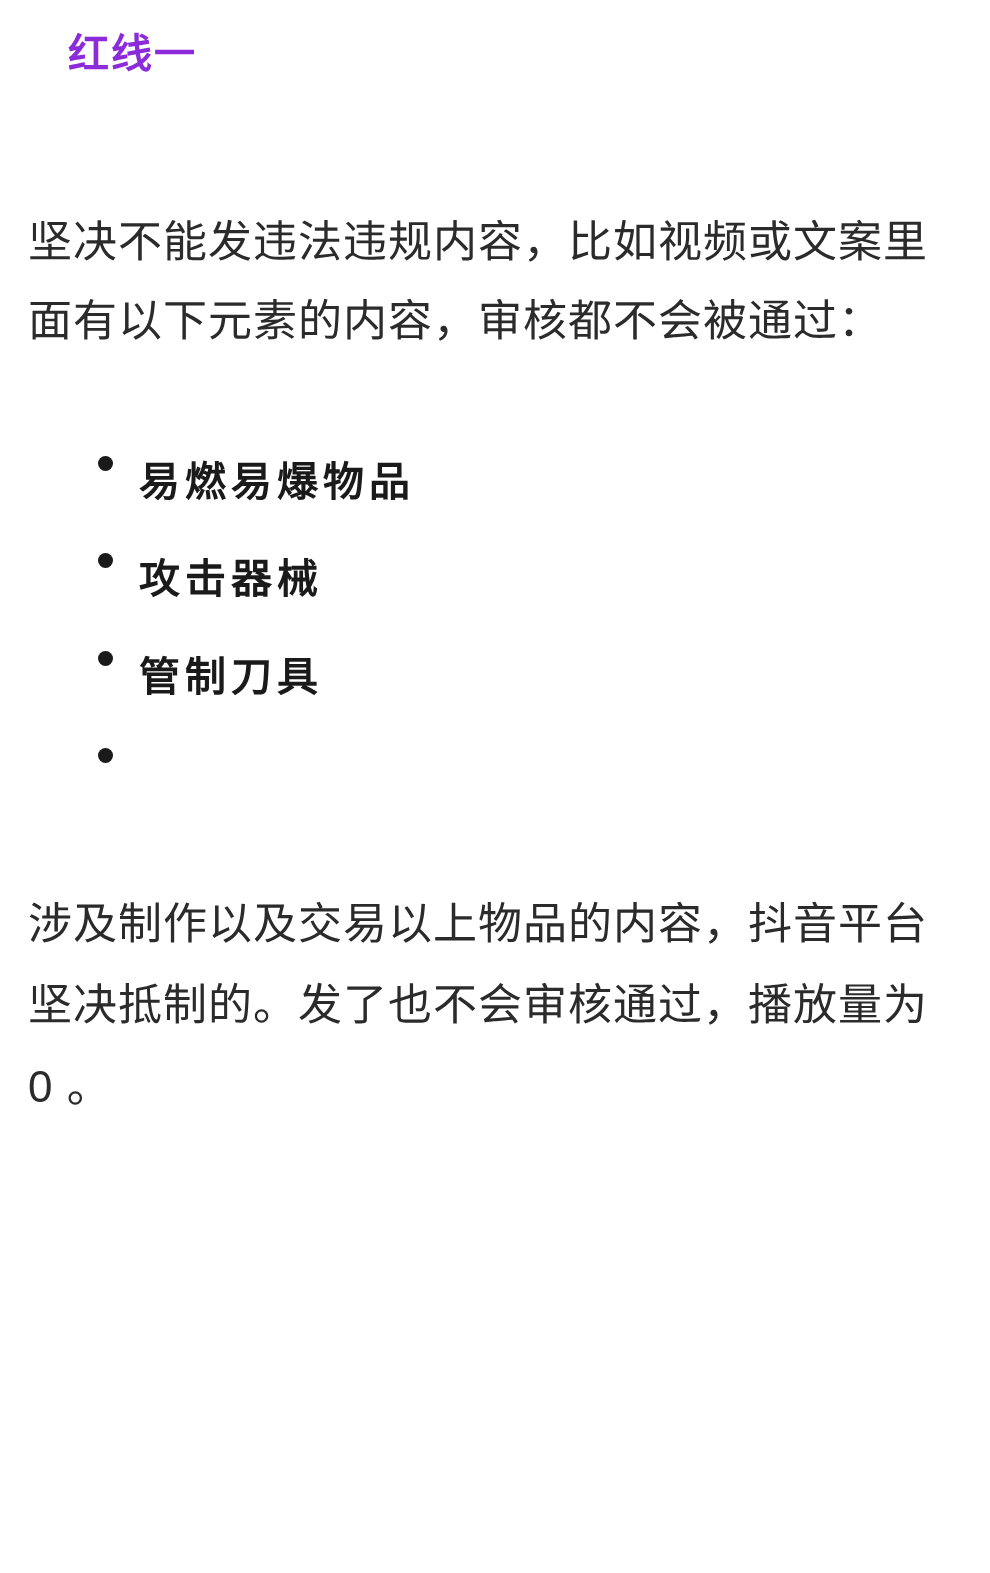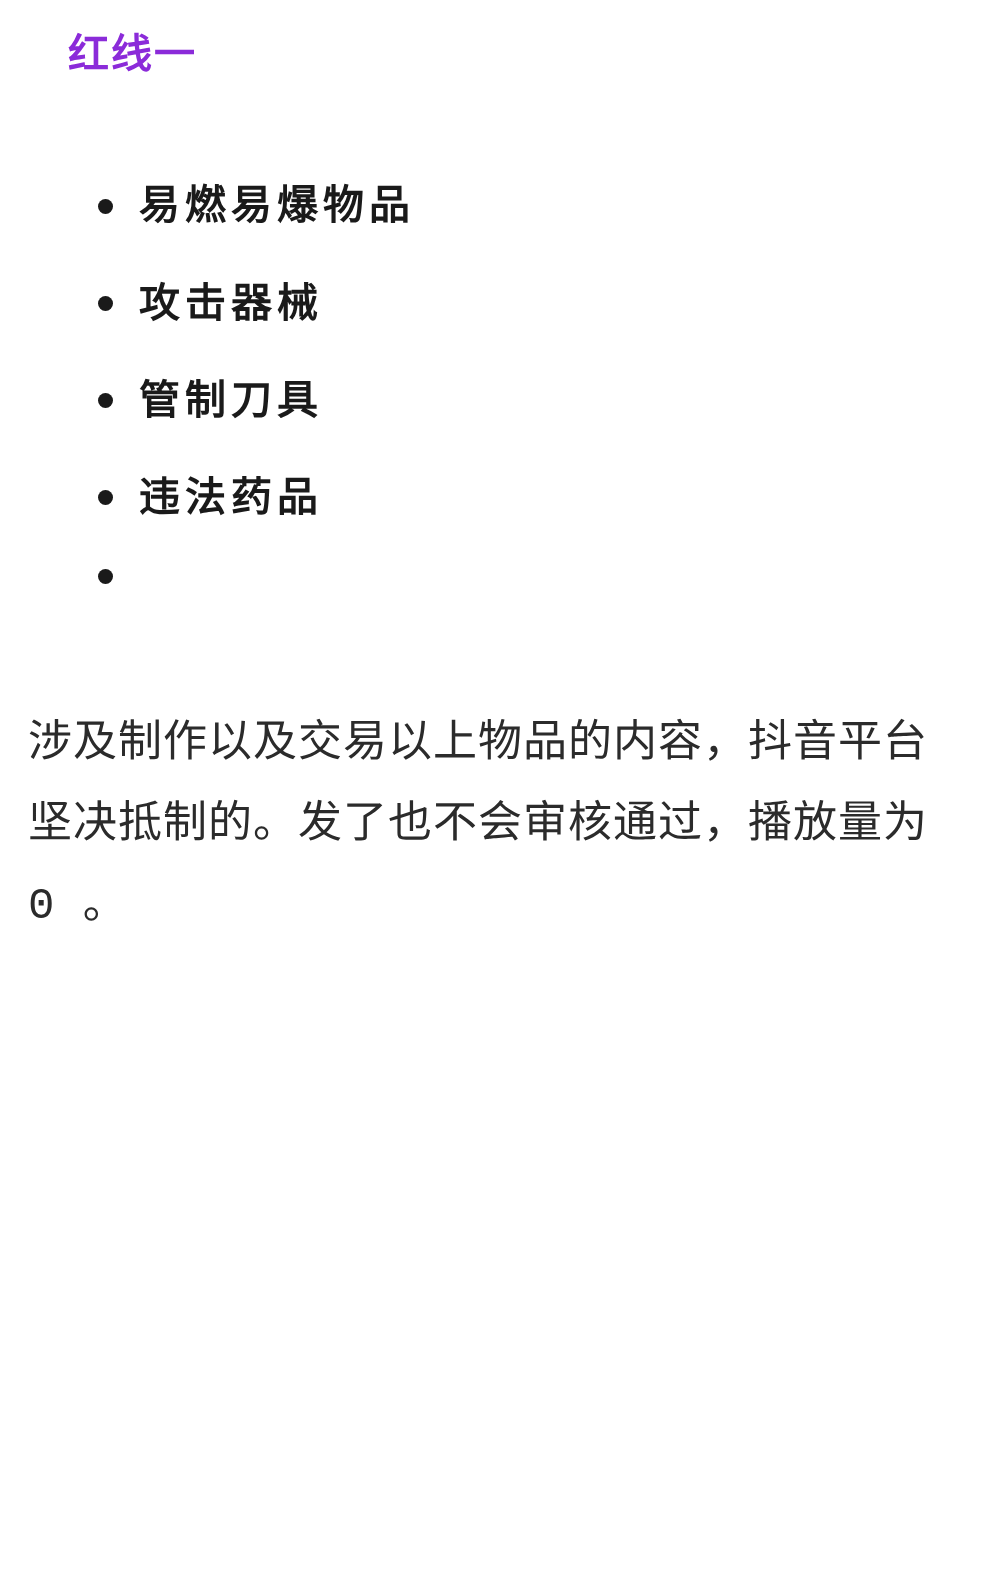--- a/index.html
+++ b/index.html
@@ -43,21 +43,21 @@
     margin-left: -34px;
     width: 920px;
   }
   .bullet-list {
     list-style: none;
     margin: 96px 0 0 0;
     padding: 0;
   }
   .bullet-item {
     display: flex;
-    align-items: center;
+    align-items: flex-start;
     margin-bottom: 44px;
     padding-left: 36px;
   }
   .bullet-dot {
     width: 15px;
     height: 15px;
     border-radius: 50%;
     background: #1a1a1a;
     flex: 0 0 auto;
     margin-right: 26px;
@@ -66,53 +66,51 @@
     font-size: 41px;
     font-weight: bold;
     color: #1a1a1a;
     letter-spacing: 5px;
     line-height: 1.3;
   }
   .outro-block {
     margin-top: 120px;
     margin-left: -34px;
     width: 920px;
-    font-family: Liberation Mono, monospace;
   }
   .outro-block .para {
     line-height: 1.85;
   }
 </style>
 </head>
 <body>
 
 <div class="page">
 
   <h1 class="heading">红线一</h1>
 
+  <div class="intro-block">
+    <p class="para">坚决不能发违法违规内容，比如视频或文案里面有以下元素的内容，审核都不会被通过：</p>
+  </div>
 
   <ul class="bullet-list">
     <li class="bullet-item">
       <span class="bullet-dot"></span>
       <span class="bullet-text">易燃易爆物品</span>
     </li>
     <li class="bullet-item">
       <span class="bullet-dot"></span>
       <span class="bullet-text">攻击器械</span>
     </li>
     <li class="bullet-item">
       <span class="bullet-dot"></span>
       <span class="bullet-text">管制刀具</span>
     </li>
     <li class="bullet-item">
       <span class="bullet-dot"></span>
-      <span class="bullet-text">违法药品</span>
-    </li>
-    <li class="bullet-item">
-      <span class="bullet-dot"></span>
     </li>
   </ul>
 
   <div class="outro-block">
     <p class="para">涉及制作以及交易以上物品的内容，抖音平台坚决抵制的。发了也不会审核通过，播放量为0 。</p>
   </div>
 
 </div>
 
 </body></html>

